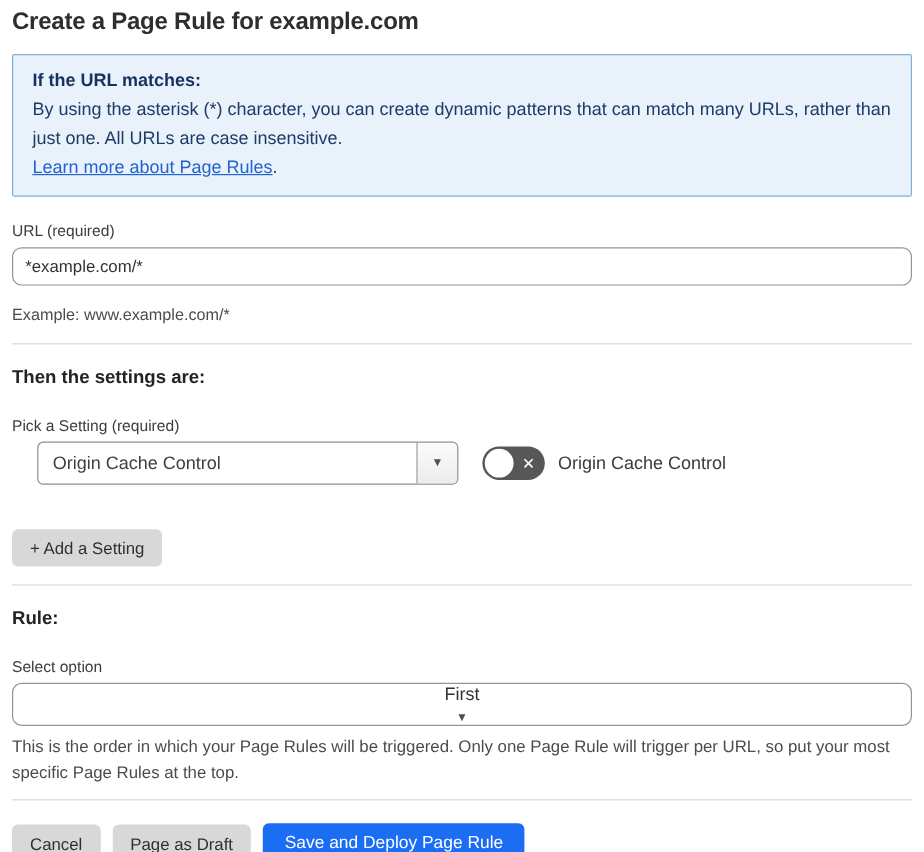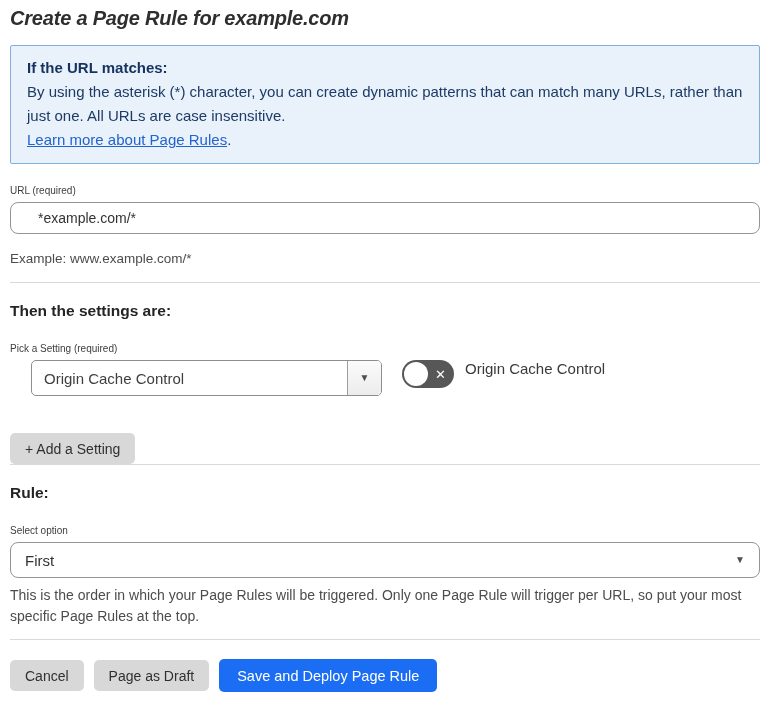--- a/index.html
+++ b/index.html
@@ -12,21 +12,20 @@
     overflow: hidden;
   }
   .container { padding: 7px 10px 0; }
 
   .page-title {
     font-size: 20px;
     font-weight: bold;
     color: #2e2e2e;
     margin: 0 0 15px;
     letter-spacing: -0.2px;
-    font-style: italic;
   }
 
   .info-box {
     background: #e9f1fb;
     border: 1px solid #80aede;
     border-radius: 2px;
     padding: 10px 16px 11px;
     color: #1d3b66;
     font-size: 15px;
     line-height: 24px;
@@ -35,31 +34,31 @@
   .info-heading { font-weight: bold; color: #16335f; }
   .info-body { color: #1d3b66; }
   .info-link {
     color: #2363cc;
     text-decoration: underline;
     cursor: pointer;
   }
 
   .field-label {
     display: block;
-    font-size: 10px;
+    font-size: 13px;
     color: #3d3d3d;
     margin: 0 0 6px;
   }
 
   .url-input {
     width: 100%;
     height: 32px;
     border: 1px solid #949494;
     border-radius: 8px;
-    padding: 0 27px;
+    padding: 0 10px;
     font-size: 14px;
     color: #333333;
     font-family: inherit;
     outline: none;
     background: #ffffff;
   }
 
   .hint {
     font-size: 13.5px;
     color: #4c4c4c;
@@ -74,21 +73,21 @@
 
   .section-heading {
     font-size: 15.5px;
     font-weight: bold;
     color: #242424;
     margin: 19px 0 23px;
   }
 
   .setting-row {
     display: flex;
-    align-items: flex-start;
+    align-items: center;
     margin-bottom: 37px;
     padding-left: 21px;
   }
 
   .picker {
     width: 351px;
     height: 36px;
     border: 1px solid #8e8e8e;
     border-radius: 5px;
     background: #ffffff;
@@ -164,33 +163,34 @@
     align-items: center;
     justify-content: center;
   }
   .btn-gray {
     background: #d8d8d8;
     color: #303030;
     height: 31px;
     padding: 0 15px;
     font-size: 14px;
   }
-  .add-setting-btn { }
+  .add-setting-btn { margin-bottom: 15px; }
 
   .order-select {
     width: 100%;
     height: 36px;
     border: 1px solid #949494;
     border-radius: 8px;
     background: #ffffff;
     display: flex;
     align-items: center;
     justify-content: space-between;
     padding: 0 14px;
     cursor: pointer;
+    flex-direction: column;
   }
   .order-value { font-size: 15px; color: #333333; }
 
   .help-text {
     font-size: 14px;
     color: #4c4c4c;
     line-height: 21px;
     margin: 7px 0 12px;
   }
 

